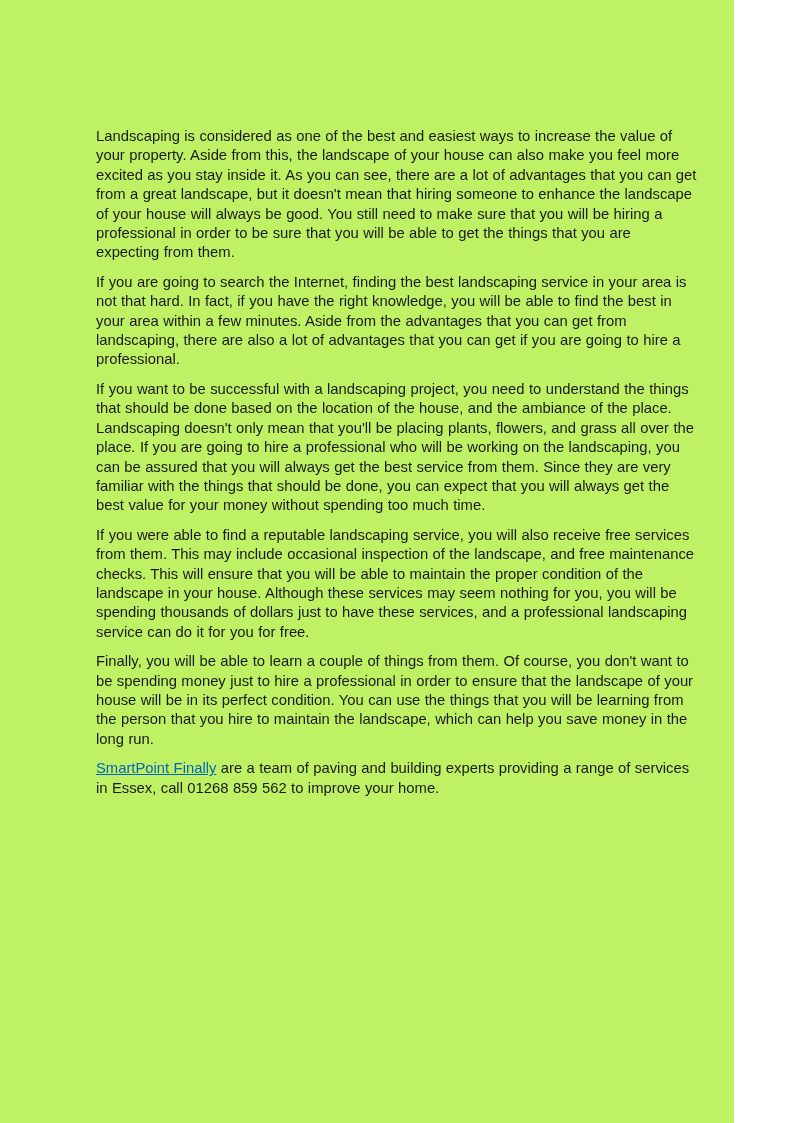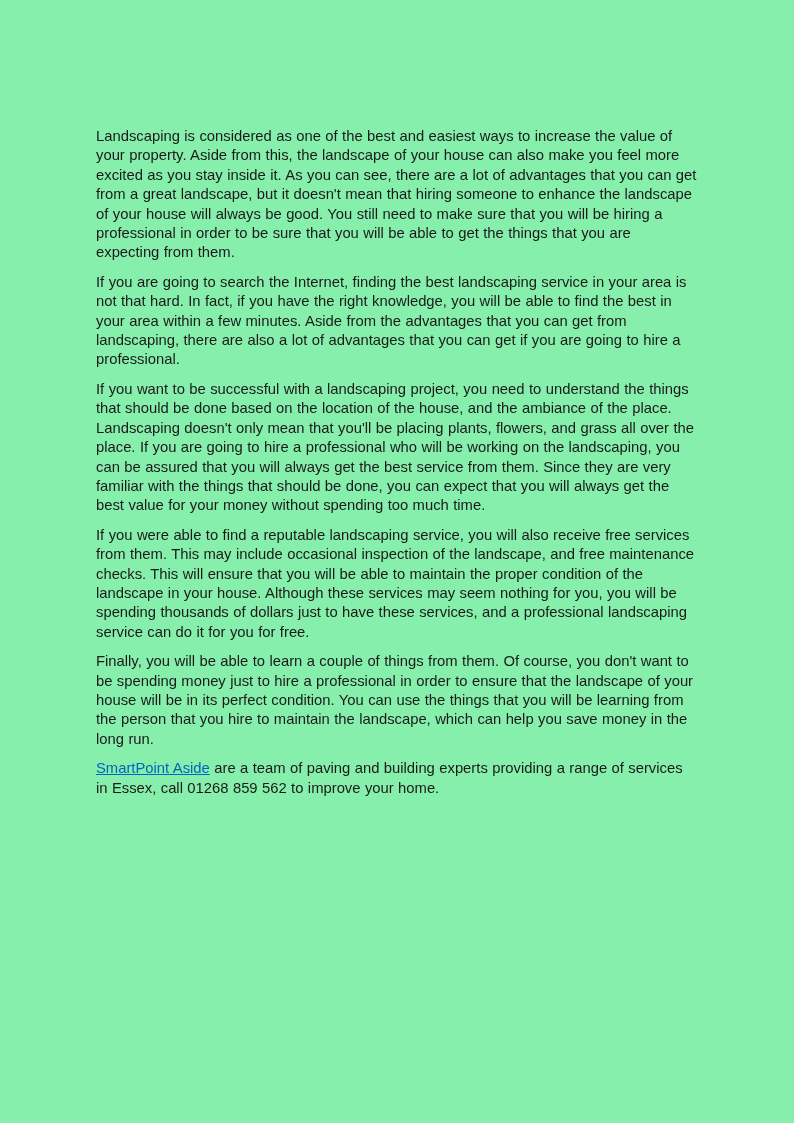--- a/index.html
+++ b/index.html
@@ -10,24 +10,24 @@
   body {
     width: 794px;
     height: 1123px;
     font-family: "Liberation Sans", sans-serif;
     color: #1a1a1a;
     position: relative;
     overflow: hidden;
   }
   .page {
     box-sizing: border-box;
-    width: 794px;
+    width: 734px;
     height: 1123px;
     padding: 127px 96px 0 96px;
-    background: #86efac;
+    background: #bef264;
   }
   .doc-body {
     width: 602px;
   }
   .doc-body p {
     margin: 0 0 10px 0;
     font-size: 14.8px;
     line-height: 19.4px;
     text-align: left;
     word-spacing: 0.3px;
@@ -41,15 +41,15 @@
 </head>
 <body>
 
 <div class="page">
   <div class="doc-body">
     <p>Landscaping is considered as one of the best and easiest ways to increase the value of your property. Aside from this, the landscape of your house can also make you feel more excited as you stay inside it. As you can see, there are a lot of advantages that you can get from a great landscape, but it doesn't mean that hiring someone to enhance the landscape of your house will always be good. You still need to make sure that you will be hiring a professional in order to be sure that you will be able to get the things that you are expecting from them.</p>
     <p>If you are going to search the Internet, finding the best landscaping service in your area is not that hard. In fact, if you have the right knowledge, you will be able to find the best in your area within a few minutes. Aside from the advantages that you can get from landscaping, there are also a lot of advantages that you can get if you are going to hire a professional.</p>
     <p>If you want to be successful with a landscaping project, you need to understand the things that should be done based on the location of the house, and the ambiance of the place. Landscaping doesn't only mean that you'll be placing plants, flowers, and grass all over the place. If you are going to hire a professional who will be working on the landscaping, you can be assured that you will always get the best service from them. Since they are very familiar with the things that should be done, you can expect that you will always get the best value for your money without spending too much time.</p>
     <p>If you were able to find a reputable landscaping service, you will also receive free services from them. This may include occasional inspection of the landscape, and free maintenance checks. This will ensure that you will be able to maintain the proper condition of the landscape in your house. Although these services may seem nothing for you, you will be spending thousands of dollars just to have these services, and a professional landscaping service can do it for you for free.</p>
     <p>Finally, you will be able to learn a couple of things from them. Of course, you don't want to be spending money just to hire a professional in order to ensure that the landscape of your house will be in its perfect condition. You can use the things that you will be learning from the person that you hire to maintain the landscape, which can help you save money in the long run.</p>
-    <p><a href="#" class="doc-link">SmartPoint Aside</a><span> are a team of paving and building experts providing a range of services in Essex, call 01268 859 562 to improve your home.</span></p>
+    <p><a href="#" class="doc-link">SmartPoint Finally</a><span> are a team of paving and building experts providing a range of services in Essex, call 01268 859 562 to improve your home.</span></p>
   </div>
 </div>
 
 </body></html>

